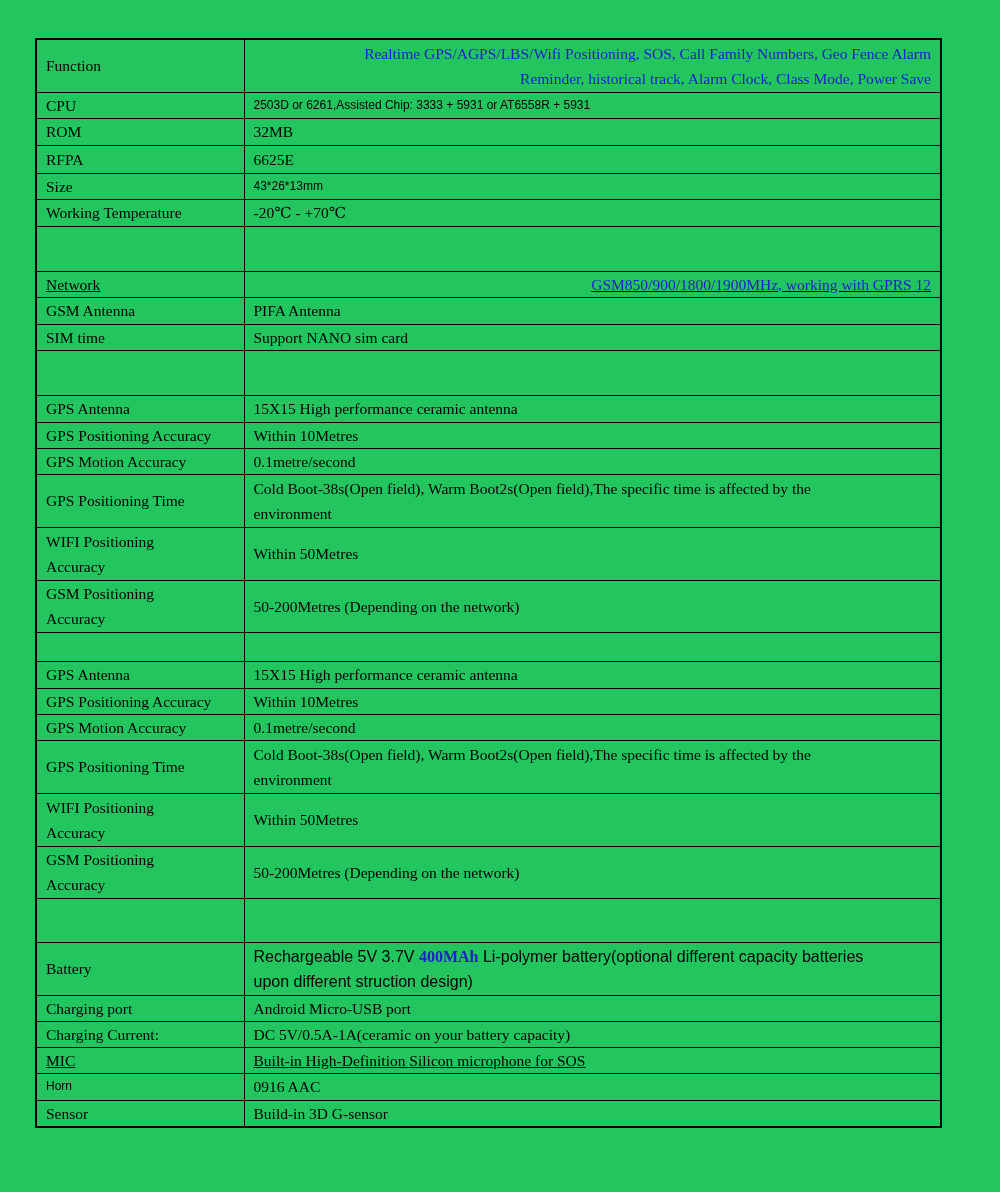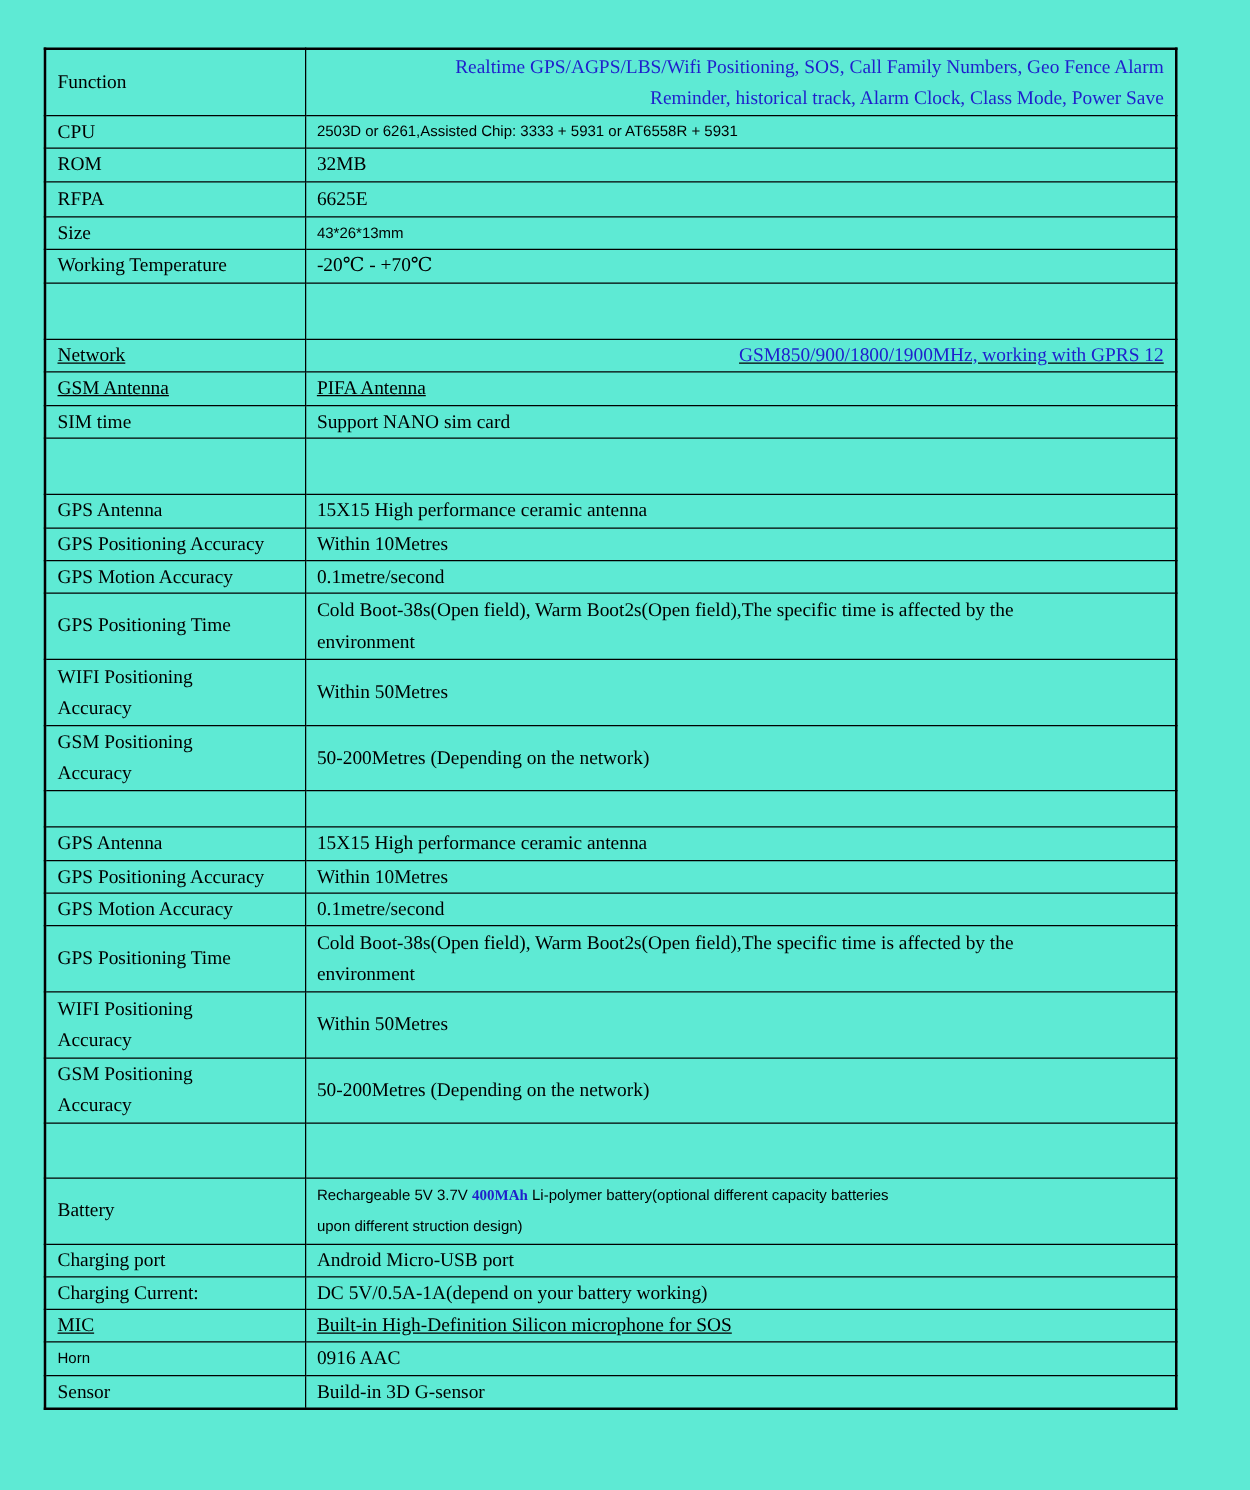--- a/index.html
+++ b/index.html
@@ -8,21 +8,21 @@
     background: #ffffff;
     width: 1000px;
     height: 1192px;
     overflow: hidden;
   }
   .page {
     box-sizing: border-box;
     width: 1000px;
     height: 1192px;
     padding: 38px 0 0 35px;
-    background: #5eead4;
+    background: #22c55e;
   }
   table.spec-table {
     border-collapse: collapse;
     border: 2px solid #000000;
     table-layout: fixed;
     width: 905px;
   }
   col.c1 { width: 208px; }
   col.c2 { width: 697px; }
   td {
@@ -33,21 +33,21 @@
     color: #000000;
     overflow: hidden;
   }
   .f-serif {
     font-family: "Liberation Serif", "DejaVu Serif", serif;
     font-size: 15.5px;
     line-height: 25px;
   }
   .f-sans {
     font-family: "Liberation Sans", "DejaVu Sans", sans-serif;
-    font-size: 12px;
+    font-size: 16px;
     line-height: 25px;
   }
   .big { font-size: 12px; }
   .c-blue { color: #1f1fcc; text-align: right; }
   .seg { white-space: pre-line; }
   .seg-highlight {
     color: #1f1fcc;
     font-weight: bold;
     font-family: "Liberation Serif", "DejaVu Serif", serif;
   }
@@ -88,21 +88,21 @@
           <td class="f-serif">-20℃ - +70℃</td>
         </tr>
         <tr style="height: 45px;">
           <td class="f-serif"></td>
           <td class="f-serif"></td>
         </tr>
         <tr style="height: 26px; text-decoration: underline;">
           <td class="f-serif">Network</td>
           <td class="f-serif c-blue">GSM850/900/1800/1900MHz, working with GPRS 12</td>
         </tr>
-        <tr style="height: 27px; text-decoration: underline;">
+        <tr style="height: 27px;">
           <td class="f-serif">GSM Antenna</td>
           <td class="f-serif">PIFA Antenna</td>
         </tr>
         <tr style="height: 26px;">
           <td class="f-serif">SIM time</td>
           <td class="f-serif">Support NANO sim card</td>
         </tr>
         <tr style="height: 45px;">
           <td class="f-serif"></td>
           <td class="f-serif"></td>
@@ -173,21 +173,21 @@
           <td class="f-serif">Battery</td>
           <td class="f-sans"><span class="seg f-sans">Rechargeable 5V 3.7V </span><span class="seg seg-highlight">400MAh</span><span class="seg f-sans"> Li-polymer battery(optional different capacity batteries
 upon different struction design)</span></td>
         </tr>
         <tr style="height: 26px;">
           <td class="f-serif">Charging port</td>
           <td class="f-serif">Android Micro-USB port</td>
         </tr>
         <tr style="height: 26px;">
           <td class="f-serif">Charging Current:</td>
-          <td class="f-serif">DC 5V/0.5A-1A(depend on your battery working)</td>
+          <td class="f-serif">DC 5V/0.5A-1A(ceramic on your battery capacity)</td>
         </tr>
         <tr style="height: 26px; text-decoration: underline;">
           <td class="f-serif">MIC</td>
           <td class="f-serif">Built-in High-Definition Silicon microphone for SOS</td>
         </tr>
         <tr style="height: 27px;">
           <td class="f-sans big">Horn</td>
           <td class="f-serif">0916 AAC</td>
         </tr>
         <tr style="height: 26px; padding-left: 14px;">

